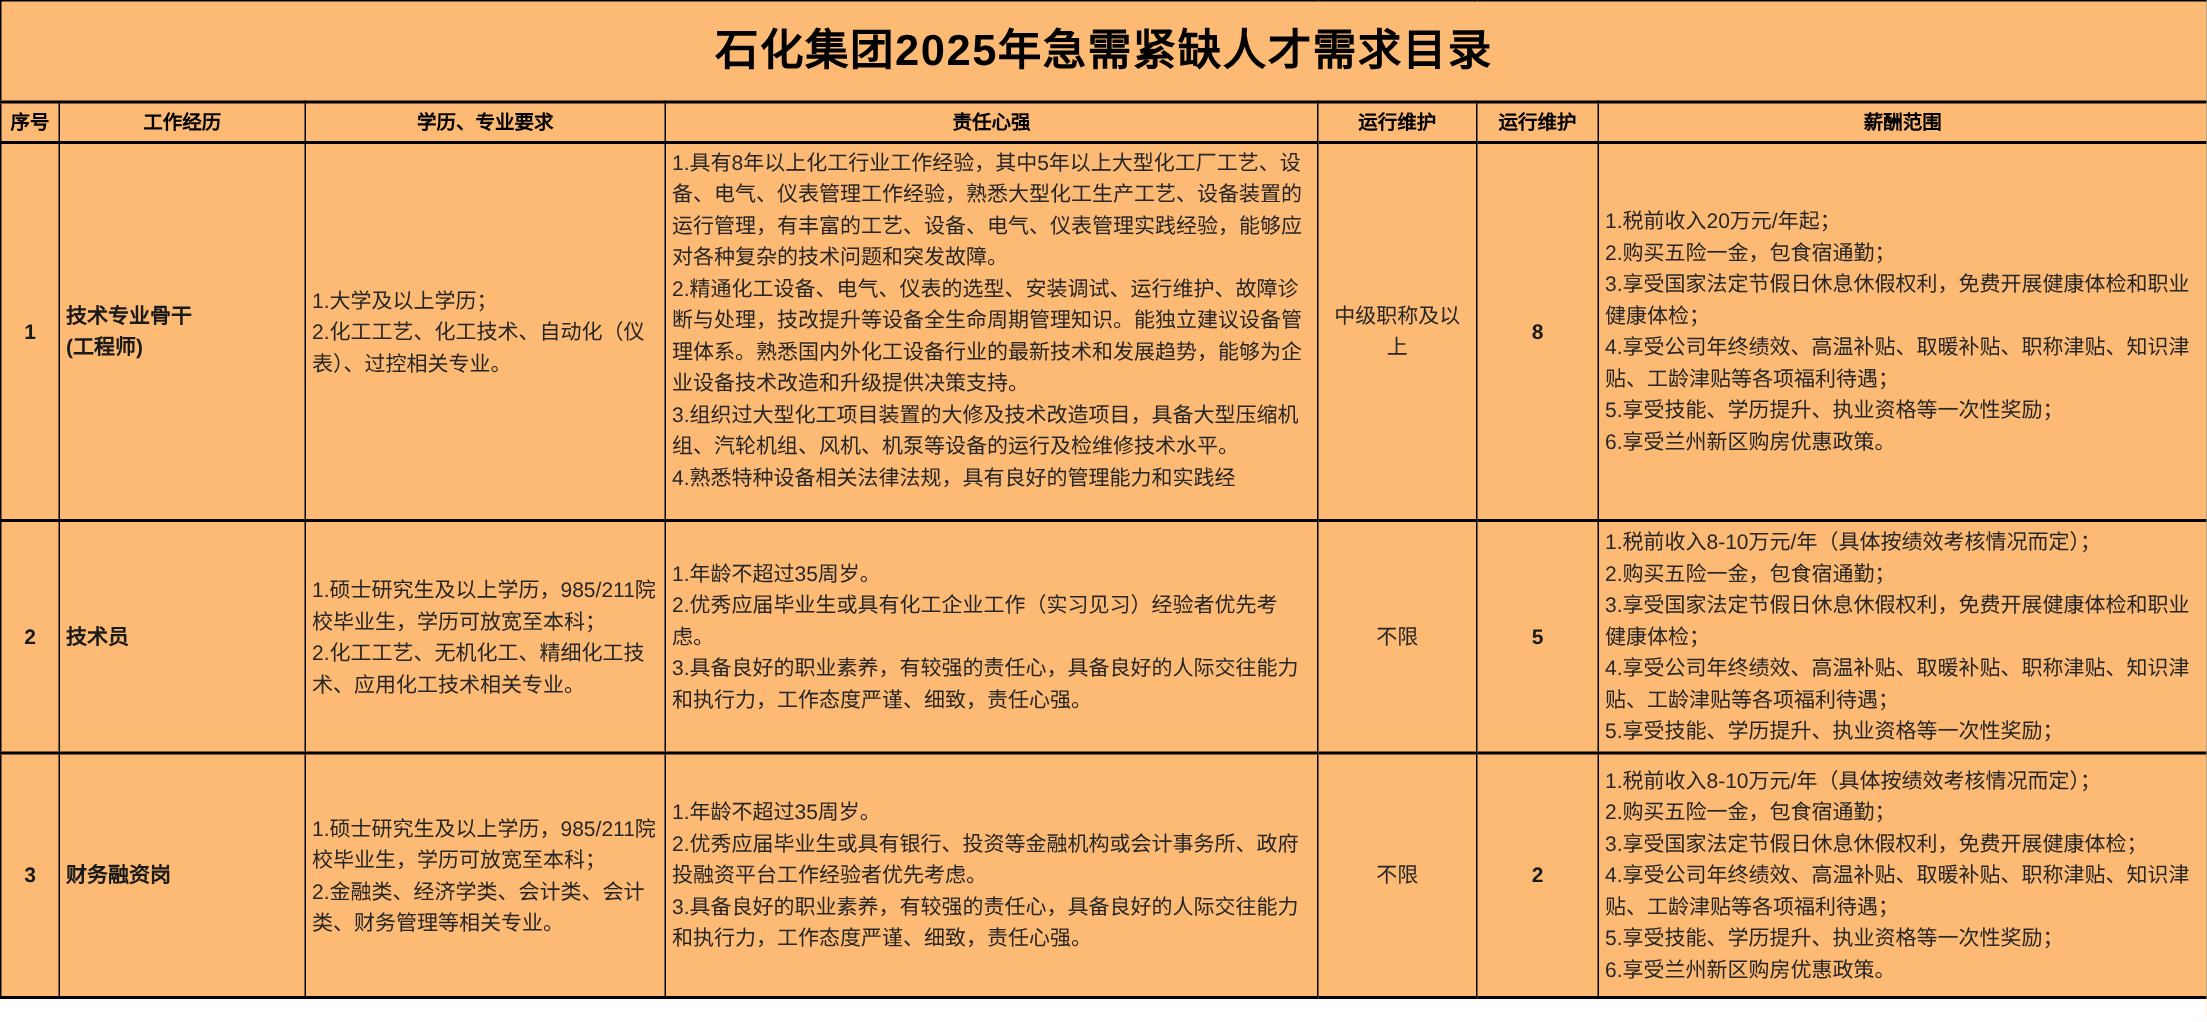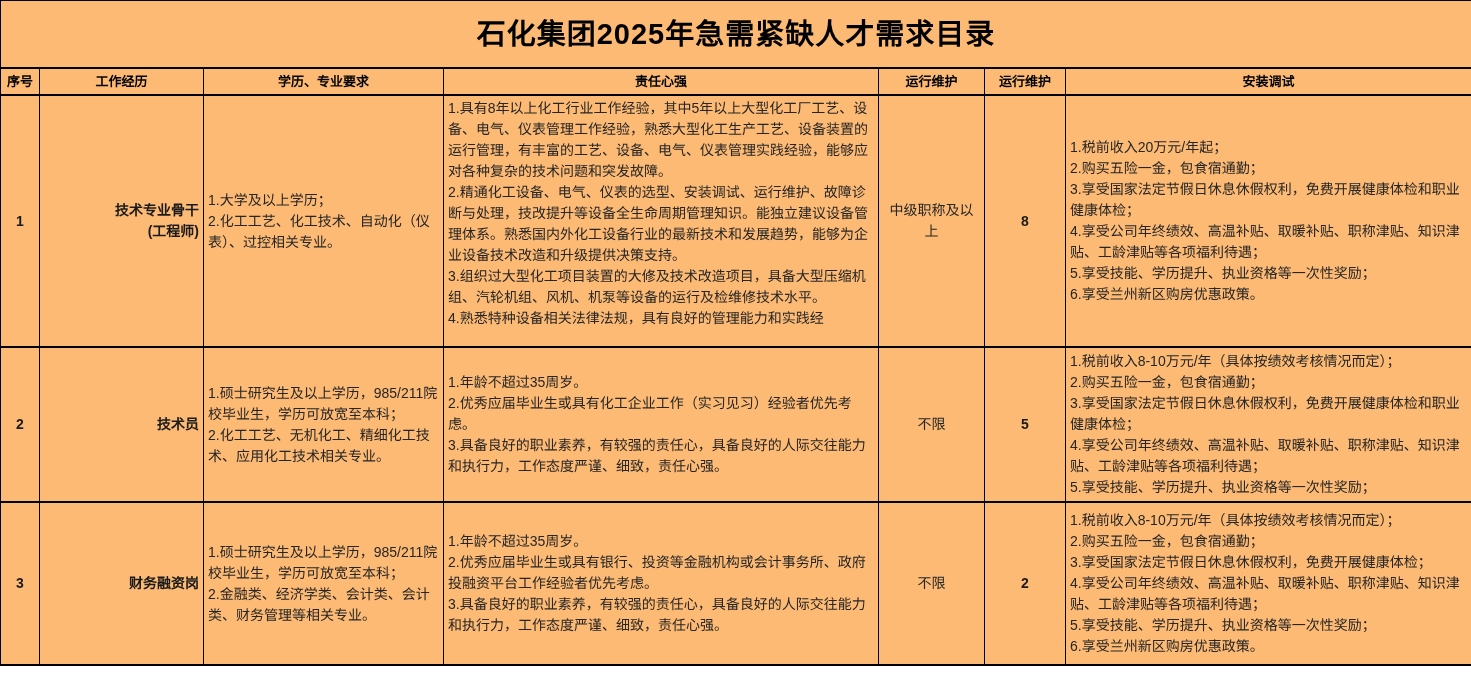--- a/index.html
+++ b/index.html
@@ -54,21 +54,21 @@
   tr.row-1 { height: 252px; }
   tr.row-2 { height: 155px; }
   tr.row-3 { height: 163px; }
 
   td.c-no, td.c-count {
     text-align: center;
     font-weight: bold;
     color: #1a1a1a;
   }
   td.c-pos {
-    text-align: right;
+    text-align: left;
     font-weight: bold;
     color: #1a1a1a;
   }
   td.c-qual {
     text-align: center;
     padding: 2px 8px;
   }
   td.c-edu, td.c-work, td.c-salary {
     text-align: left;
   }
@@ -91,21 +91,21 @@
     <tr class="title-row">
       <th colspan="7">石化集团2025年急需紧缺人才需求目录</th>
     </tr>
     <tr class="header-row">
       <th>序号</th>
       <th>工作经历</th>
       <th>学历、专业要求</th>
       <th>责任心强</th>
       <th>运行维护</th>
       <th>运行维护</th>
-      <th>安装调试</th>
+      <th>薪酬范围</th>
     </tr>
   </thead>
   <tbody>
     <tr class="body-row row-1">
       <td class="c-no">1</td>
       <td class="c-pos">技术专业骨干
 (工程师)</td>
       <td class="c-edu">1.大学及以上学历；
 2.化工工艺、化工技术、自动化（仪表）、过控相关专业。</td>
       <td class="c-work vtop">1.具有8年以上化工行业工作经验，其中5年以上大型化工厂工艺、设备、电气、仪表管理工作经验，熟悉大型化工生产工艺、设备装置的运行管理，有丰富的工艺、设备、电气、仪表管理实践经验，能够应对各种复杂的技术问题和突发故障。

